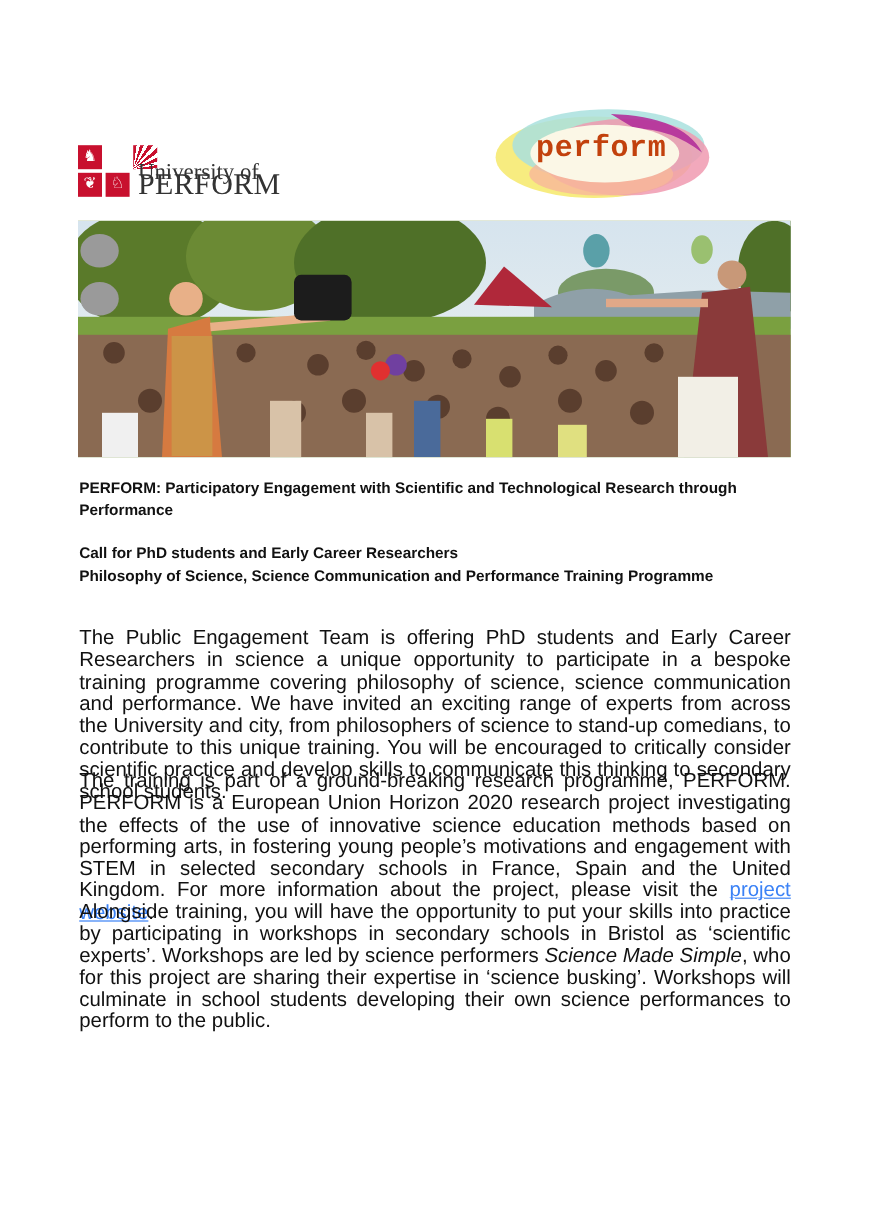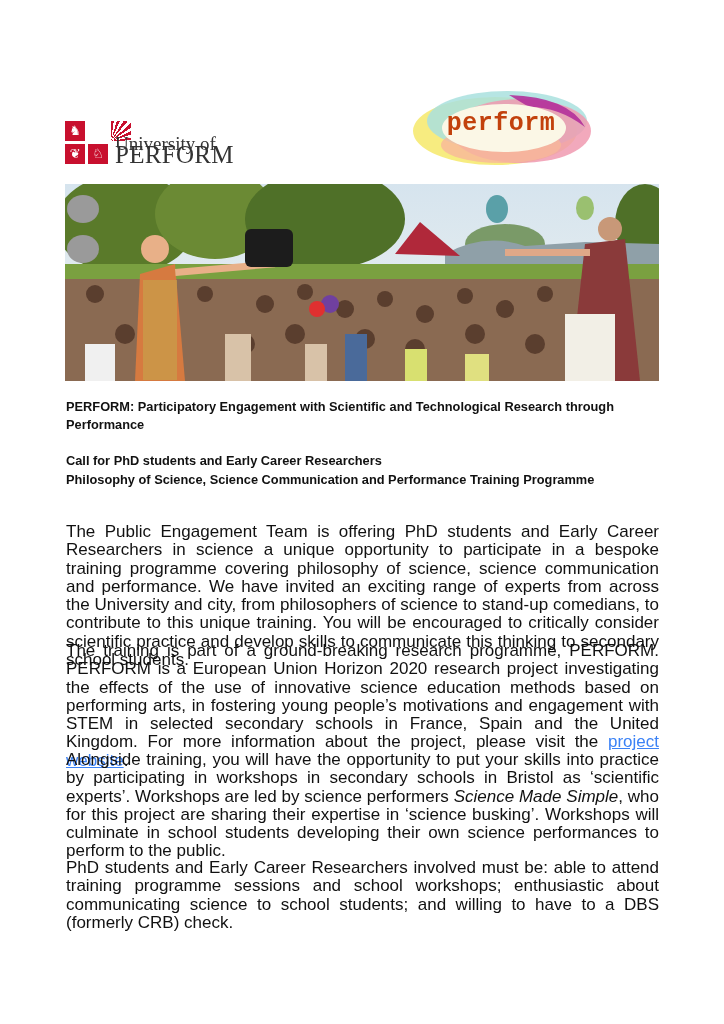--- a/index.html
+++ b/index.html
@@ -161,15 +161,14 @@
   <div class="text heading t2">Call for PhD students and Early Career Researchers</div>
   <div class="text heading t1">PERFORM: Participatory Engagement with Scientific and Technological Research through Performance</div>
   <div class="text heading t3">Philosophy of Science, Science Communication and Performance Training Programme</div>
 
   <div class="text para p1">The Public Engagement Team is offering PhD students and Early Career Researchers in science a unique opportunity to participate in a bespoke training programme covering philosophy of science, science communication and performance. We have invited an exciting range of experts from across the University and city, from philosophers of science to stand-up comedians, to contribute to this unique training. You will be encouraged to critically consider scientific practice and develop skills to communicate this thinking to secondary school students.</div>
 
   <div class="text para p2"><span>The training is part of a ground-breaking research programme, PERFORM. PERFORM is a European Union Horizon 2020 research project investigating the effects of the use of innovative science education methods based on performing arts, in fostering young people’s motivations and engagement with STEM in selected secondary schools in France, Spain and the United Kingdom. For more information about the project, please visit the </span><a class="link" href="#">project website</a><span>.</span></div>
 
   <div class="text para p3"><span>Alongside training, you will have the opportunity to put your skills into practice by participating in workshops in secondary schools in Bristol as ‘scientific experts’. Workshops are led by science performers </span><em>Science Made Simple</em><span>, who for this project are sharing their expertise in ‘science busking’. Workshops will culminate in school students developing their own science performances to perform to the public.</span></div>
 
-  <div class="text para p4">PhD students and Early Career Researchers involved must be: able to attend training programme sessions and school workshops; enthusiastic about communicating science to school students; and willing to have to a DBS (formerly CRB) check.</div>
 
 </div>
 
 </body></html>

